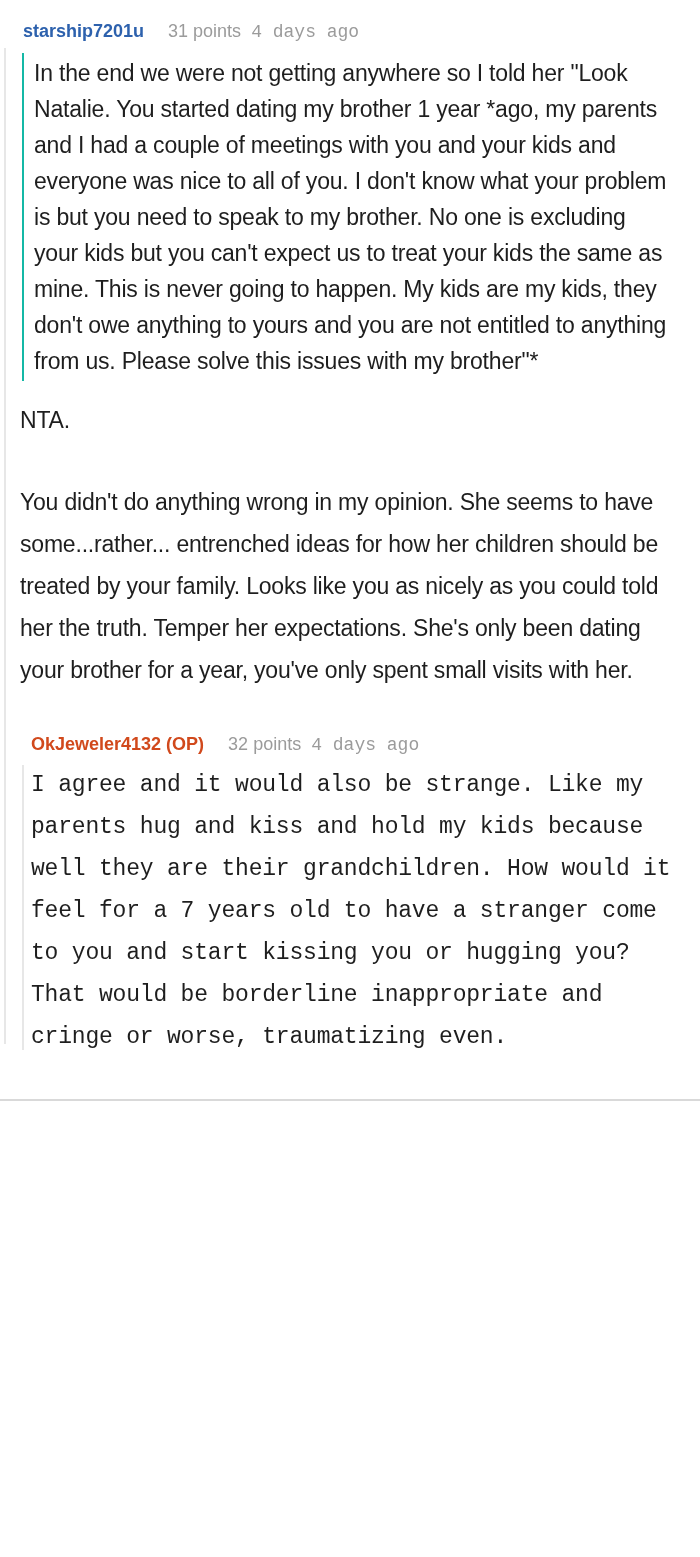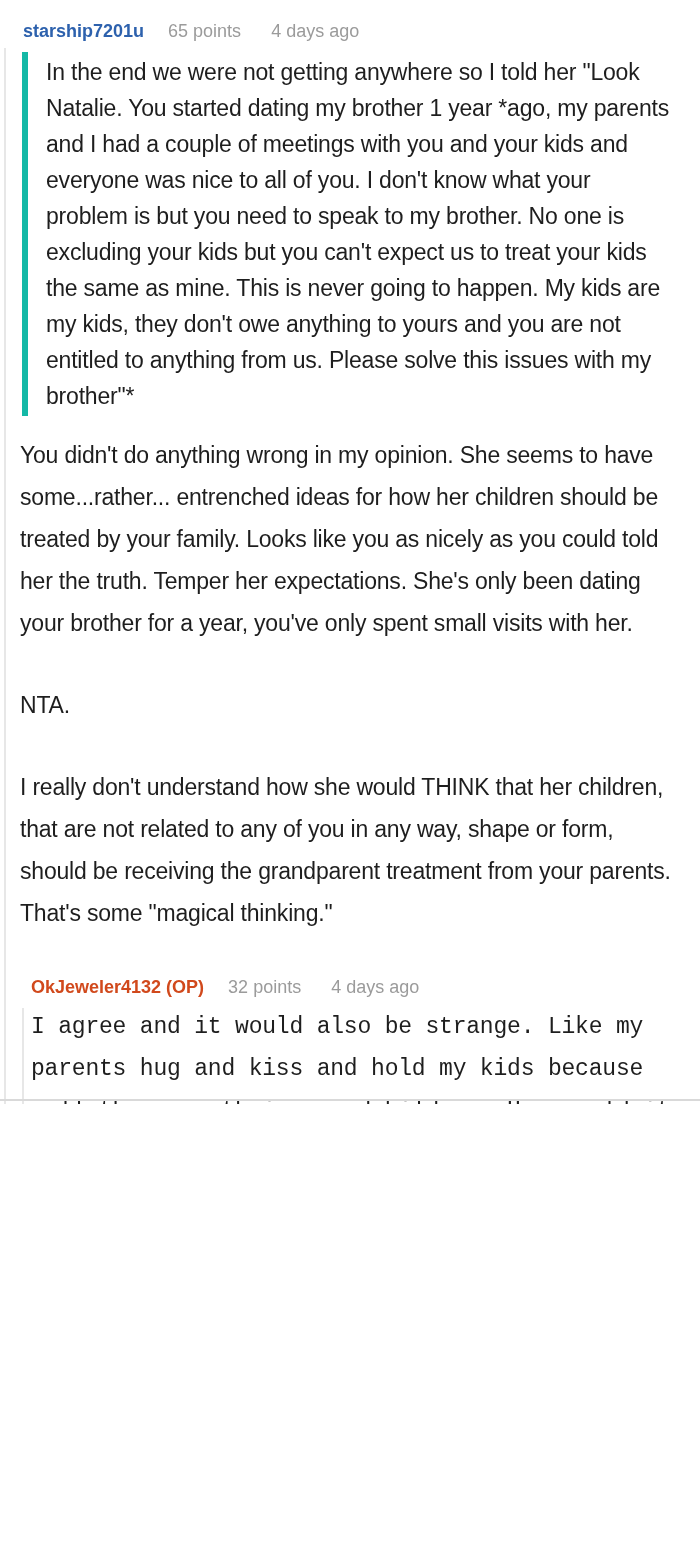--- a/index.html
+++ b/index.html
@@ -43,26 +43,26 @@
     cursor: pointer;
   }
   .author.op {
     color: #d1491c;
   }
   .meta {
     color: #9b9b9b;
     font-weight: normal;
   }
   .meta.points { margin-left: 24px; }
-  .meta.age    { margin-left: 30px; }
+  .meta.age    { margin-left: 10px; font-family: Liberation Mono, monospace; }
 
   .quote-block {
     margin: 8px 0 18px 2px;
-    border-left: 6px solid #14b8a6;
-    padding: 2px 0 2px 18px;
+    border-left: 2px solid #14b8a6;
+    padding: 2px 0 2px 10px;
     font-size: 23px;
     line-height: 36px;
     letter-spacing: -0.2px;
     color: #1e1e1e;
   }
   .body-par {
     margin: 0 0 40px 0;
     font-size: 23px;
     line-height: 42px;
     letter-spacing: -0.2px;
@@ -101,31 +101,30 @@
 </head>
 <body>
 
 <div class="page">
 
   <article class="comment">
     <div class="thread-line"></div>
 
     <header class="comment-header">
       <a class="author">starship7201u</a>
-      <span class="meta points">65 points</span>
+      <span class="meta points">31 points</span>
       <span class="meta age">4 days ago</span>
     </header>
 
     <blockquote class="quote-block">In the end we were not getting anywhere so I told her "Look Natalie. You started dating my brother 1 year *ago, my parents and I had a couple of meetings with you and your kids and everyone was nice to all of you. I don't know what your problem is but you need to speak to my brother. No one is excluding your kids but you can't expect us to treat your kids the same as mine. This is never going to happen. My kids are my kids, they don't owe anything to yours and you are not entitled to anything from us. Please solve this issues with my brother"*</blockquote>
 
+    <p class="body-par">NTA.</p>
+
     <p class="body-par">You didn't do anything wrong in my opinion. She seems to have some...rather... entrenched ideas for how her children should be treated by your family. Looks like you as nicely as you could told her the truth. Temper her expectations. She's only been dating your brother for a year, you've only spent small visits with her.</p>
 
-    <p class="body-par">NTA.</p>
-
-    <p class="body-par">I really don't understand how she would THINK that her children, that are not related to any of you in any way, shape or form, should be receiving the grandparent treatment from your parents. That's some "magical thinking."</p>
 
 
     <article class="comment nested">
       <div class="thread-line"></div>
 
       <header class="comment-header">
         <a class="author op">OkJeweler4132 (OP)</a>
         <span class="meta points">32 points</span>
         <span class="meta age">4 days ago</span>
       </header>

